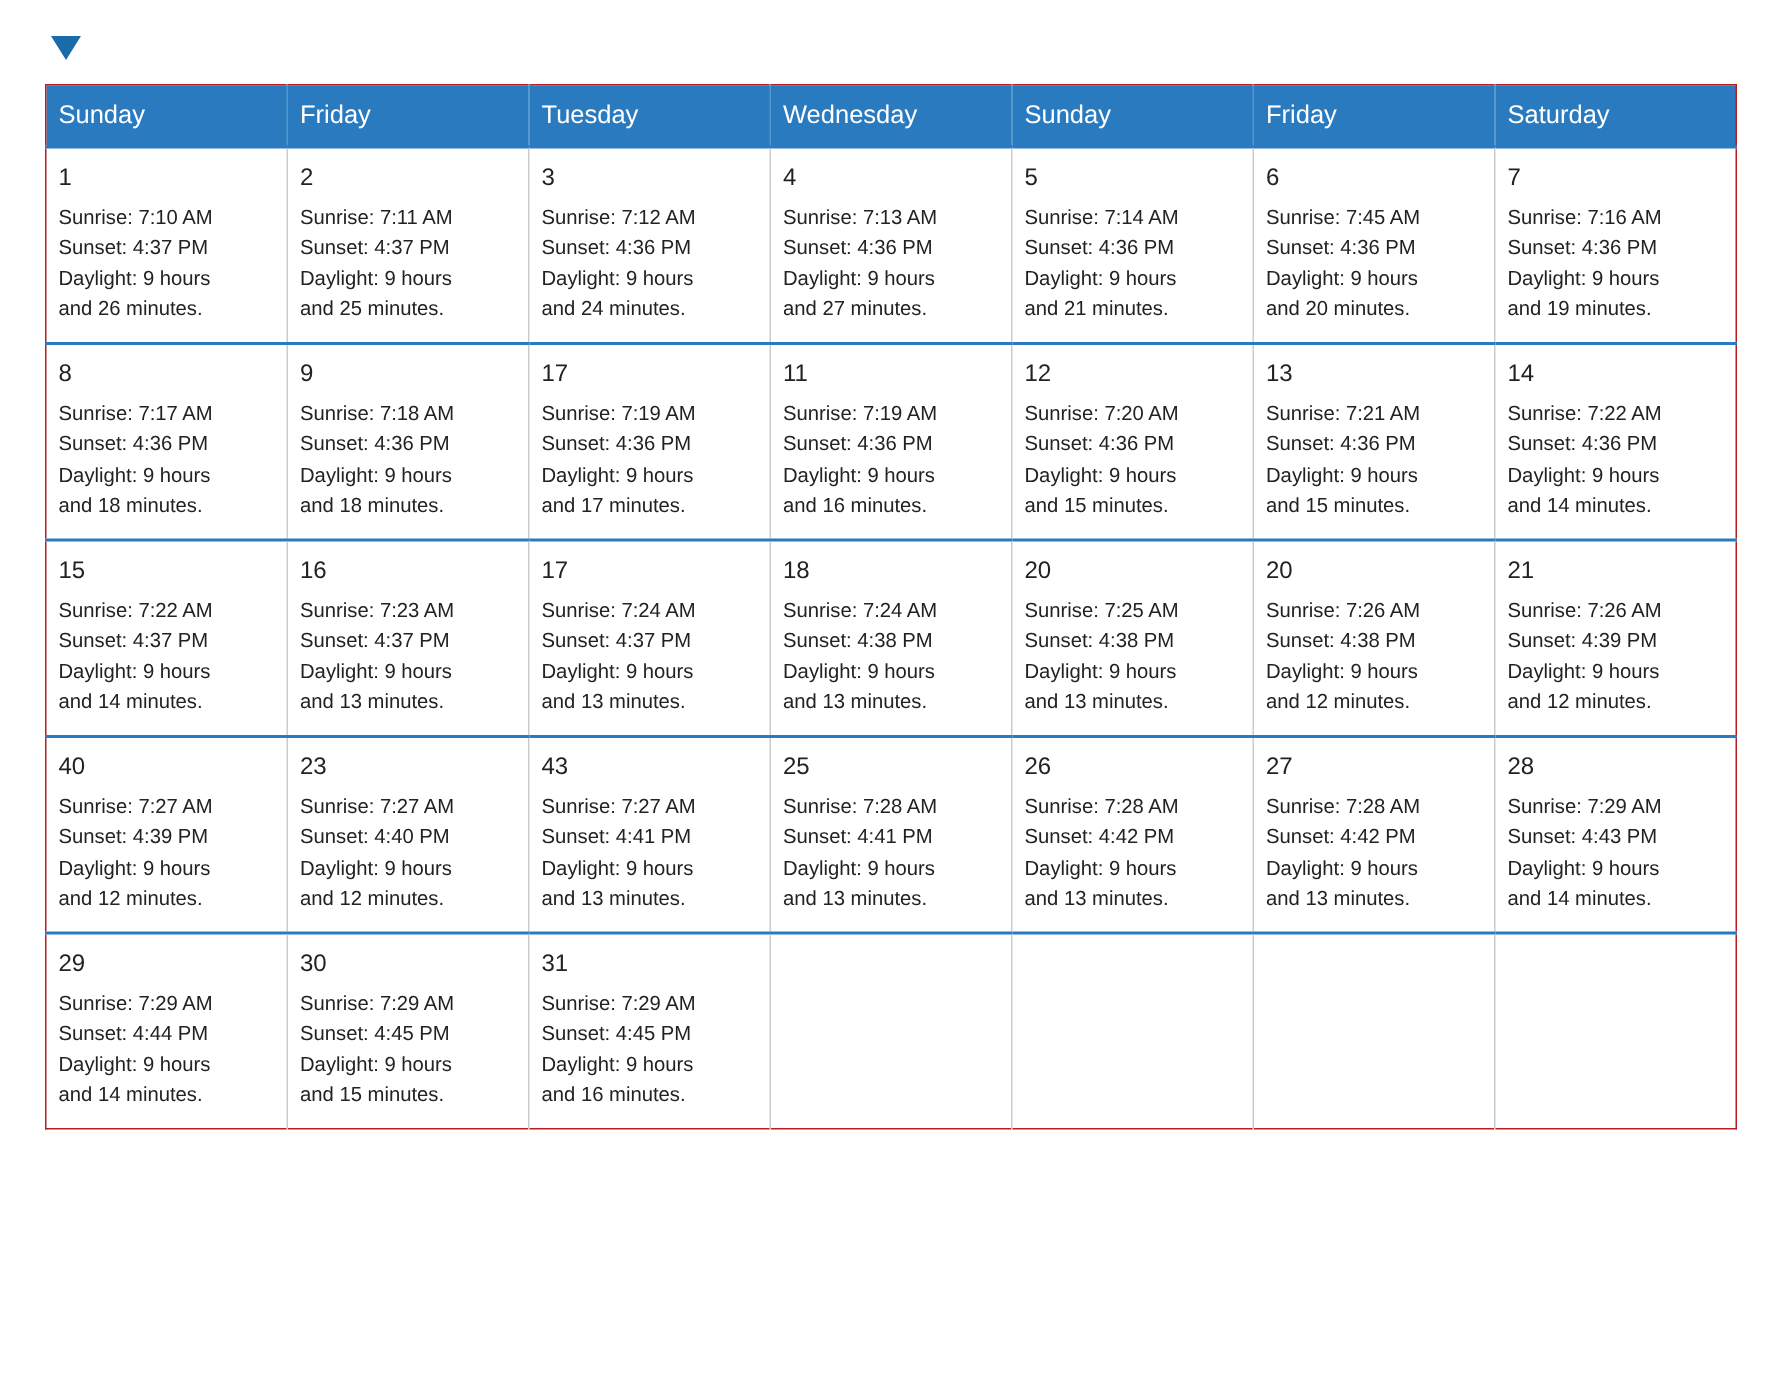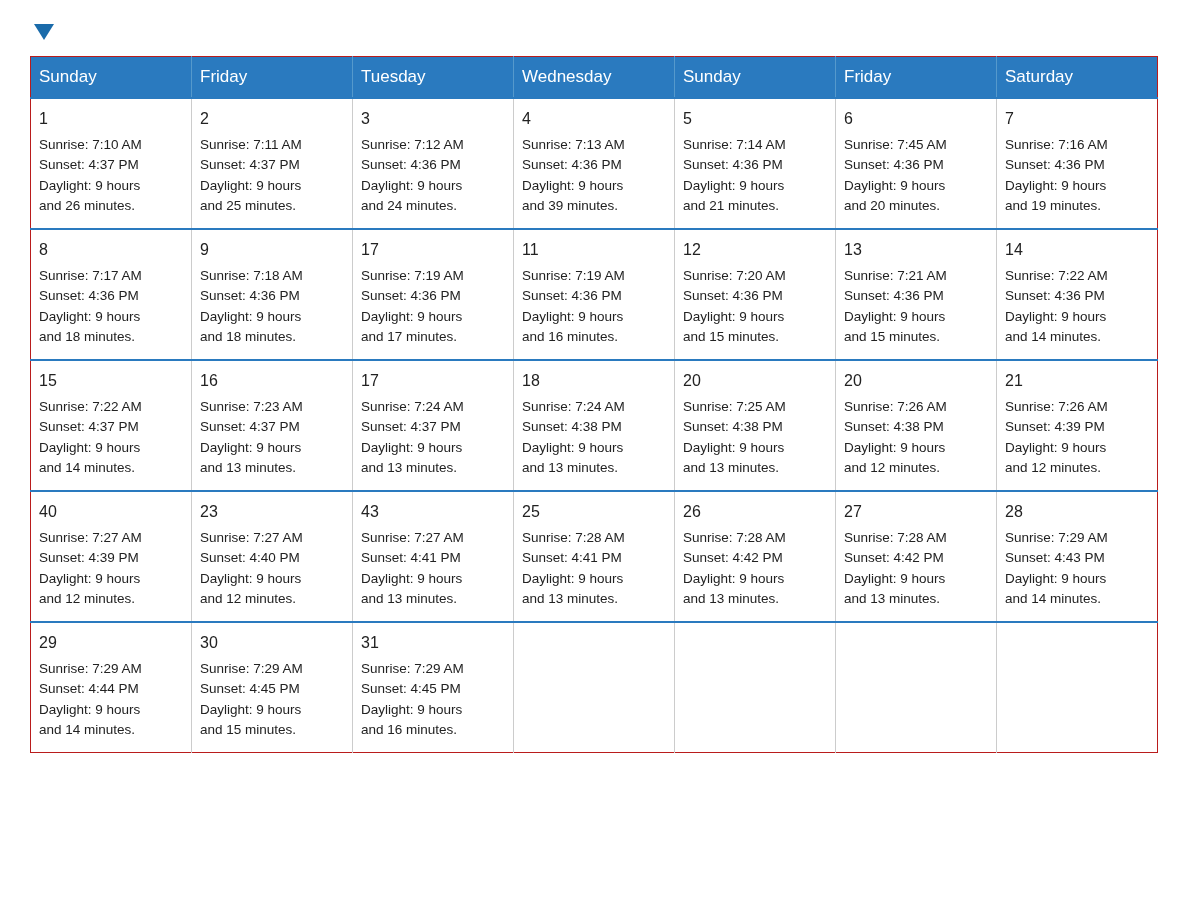--- a/index.html
+++ b/index.html
@@ -126,21 +126,21 @@
         <th>Sunday</th>
         <th>Friday</th>
         <th>Saturday</th>
       </tr>
   </thead>
   <tbody id="calendar-body">
   <tr>
         <td><span class="day-number">1</span><span>Sunrise: 7:10 AM</span><br><span>Sunset: 4:37 PM</span><br><span>Daylight: 9 hours</span><br><span>and 26 minutes.</span></td>
         <td><span class="day-number">2</span><span>Sunrise: 7:11 AM</span><br><span>Sunset: 4:37 PM</span><br><span>Daylight: 9 hours</span><br><span>and 25 minutes.</span></td>
         <td><span class="day-number">3</span><span>Sunrise: 7:12 AM</span><br><span>Sunset: 4:36 PM</span><br><span>Daylight: 9 hours</span><br><span>and 24 minutes.</span></td>
-        <td><span class="day-number">4</span><span>Sunrise: 7:13 AM</span><br><span>Sunset: 4:36 PM</span><br><span>Daylight: 9 hours</span><br><span>and 39 minutes.</span></td>
+        <td><span class="day-number">4</span><span>Sunrise: 7:13 AM</span><br><span>Sunset: 4:36 PM</span><br><span>Daylight: 9 hours</span><br><span>and 27 minutes.</span></td>
         <td><span class="day-number">5</span><span>Sunrise: 7:14 AM</span><br><span>Sunset: 4:36 PM</span><br><span>Daylight: 9 hours</span><br><span>and 21 minutes.</span></td>
         <td><span class="day-number">6</span><span>Sunrise: 7:45 AM</span><br><span>Sunset: 4:36 PM</span><br><span>Daylight: 9 hours</span><br><span>and 20 minutes.</span></td>
         <td><span class="day-number">7</span><span>Sunrise: 7:16 AM</span><br><span>Sunset: 4:36 PM</span><br><span>Daylight: 9 hours</span><br><span>and 19 minutes.</span></td>
       </tr>
       <tr>
         <td><span class="day-number">8</span><span>Sunrise: 7:17 AM</span><br><span>Sunset: 4:36 PM</span><br><span>Daylight: 9 hours</span><br><span>and 18 minutes.</span></td>
         <td><span class="day-number">9</span><span>Sunrise: 7:18 AM</span><br><span>Sunset: 4:36 PM</span><br><span>Daylight: 9 hours</span><br><span>and 18 minutes.</span></td>
         <td><span class="day-number">17</span><span>Sunrise: 7:19 AM</span><br><span>Sunset: 4:36 PM</span><br><span>Daylight: 9 hours</span><br><span>and 17 minutes.</span></td>
         <td><span class="day-number">11</span><span>Sunrise: 7:19 AM</span><br><span>Sunset: 4:36 PM</span><br><span>Daylight: 9 hours</span><br><span>and 16 minutes.</span></td>
         <td><span class="day-number">12</span><span>Sunrise: 7:20 AM</span><br><span>Sunset: 4:36 PM</span><br><span>Daylight: 9 hours</span><br><span>and 15 minutes.</span></td>

